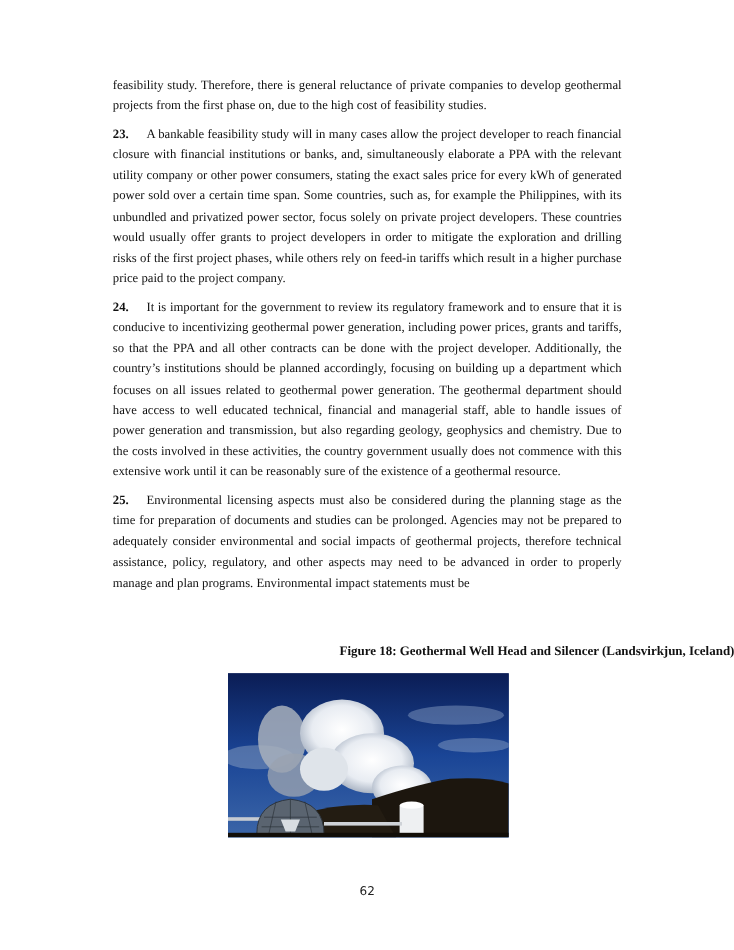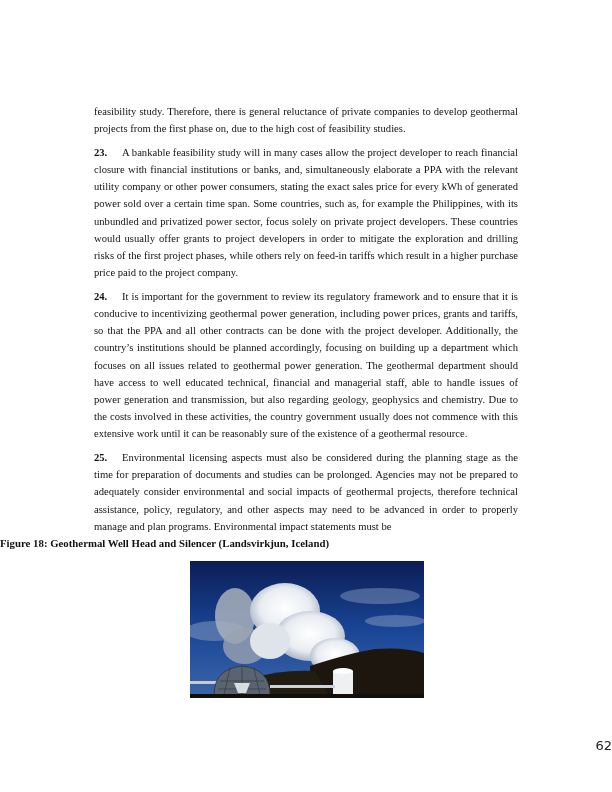--- a/index.html
+++ b/index.html
@@ -7,48 +7,47 @@
     .page { position: absolute; left: 0; top: 0; width: 612px; height: 792px; background: #ffffff; }
     .body-text {
       position: absolute;
       left: 94px;
       width: 424px;
       font-family: "Liberation Serif", serif;
       font-size: 10.6px;
       line-height: 17.2px;
       color: #111111;
       text-align: justify;
-      margin-top: 40px;
     }
     .para { margin: 0 0 6.4px 0; }
     .para .num { display: inline-block; width: 28px; font-weight: bold; }
     .caption {
       position: absolute;
       left: 0; width: 612px;
       top: 537px;
-      text-align: left;
+      text-align: right;
       font-family: "Liberation Serif", serif;
       font-weight: bold;
       font-size: 10.8px;
       color: #111111;
     }
     .photo {
       position: absolute;
       left: 190px; top: 561px;
       width: 234px; height: 137px;
       overflow: hidden;
       background: linear-gradient(180deg, #0a1f5a 0%, #133a8a 40%, #2a5aa8 65%, #5a7ab0 80%);
     }
     .photo svg { display: block; }
     .page-number {
       position: absolute;
       left: 0; width: 612px; top: 738px;
-      text-align: right;
+      text-align: center;
       font-family: "DejaVu Sans", sans-serif;
-      font-size: 13px;
+      font-size: 10px;
       color: #222222;
     }
   </style>
 </head>
 <body>
 
 <div class="page">
 
   <div class="body-text" style="top: 63px;">
     <p class="para">

